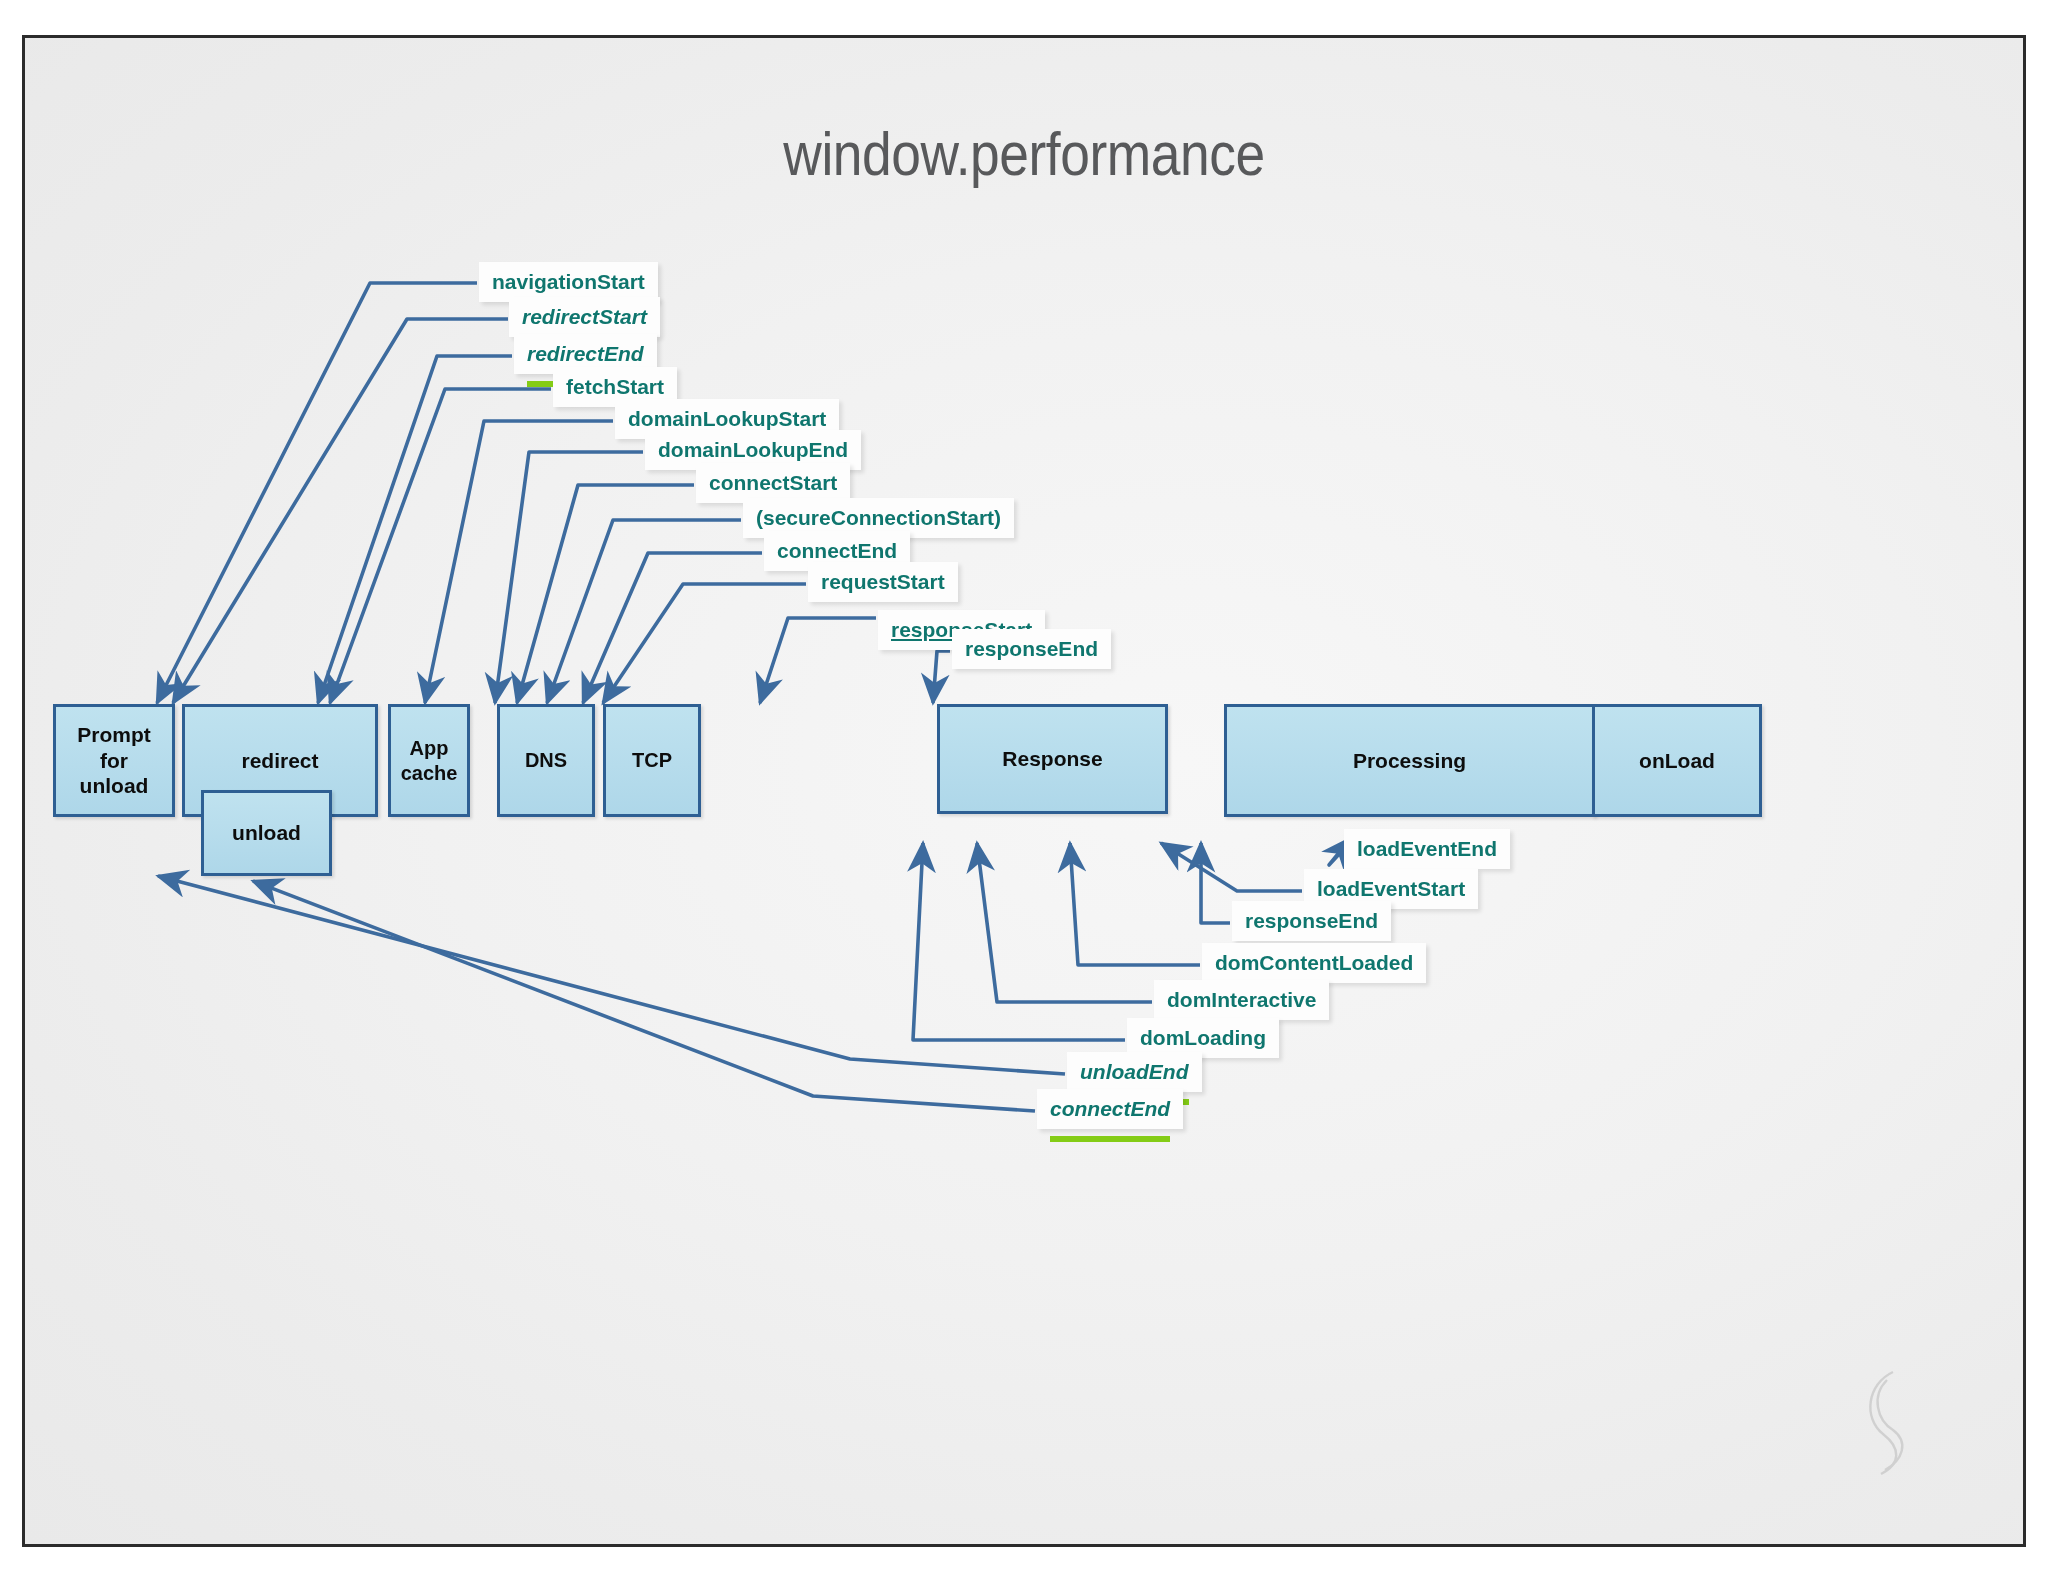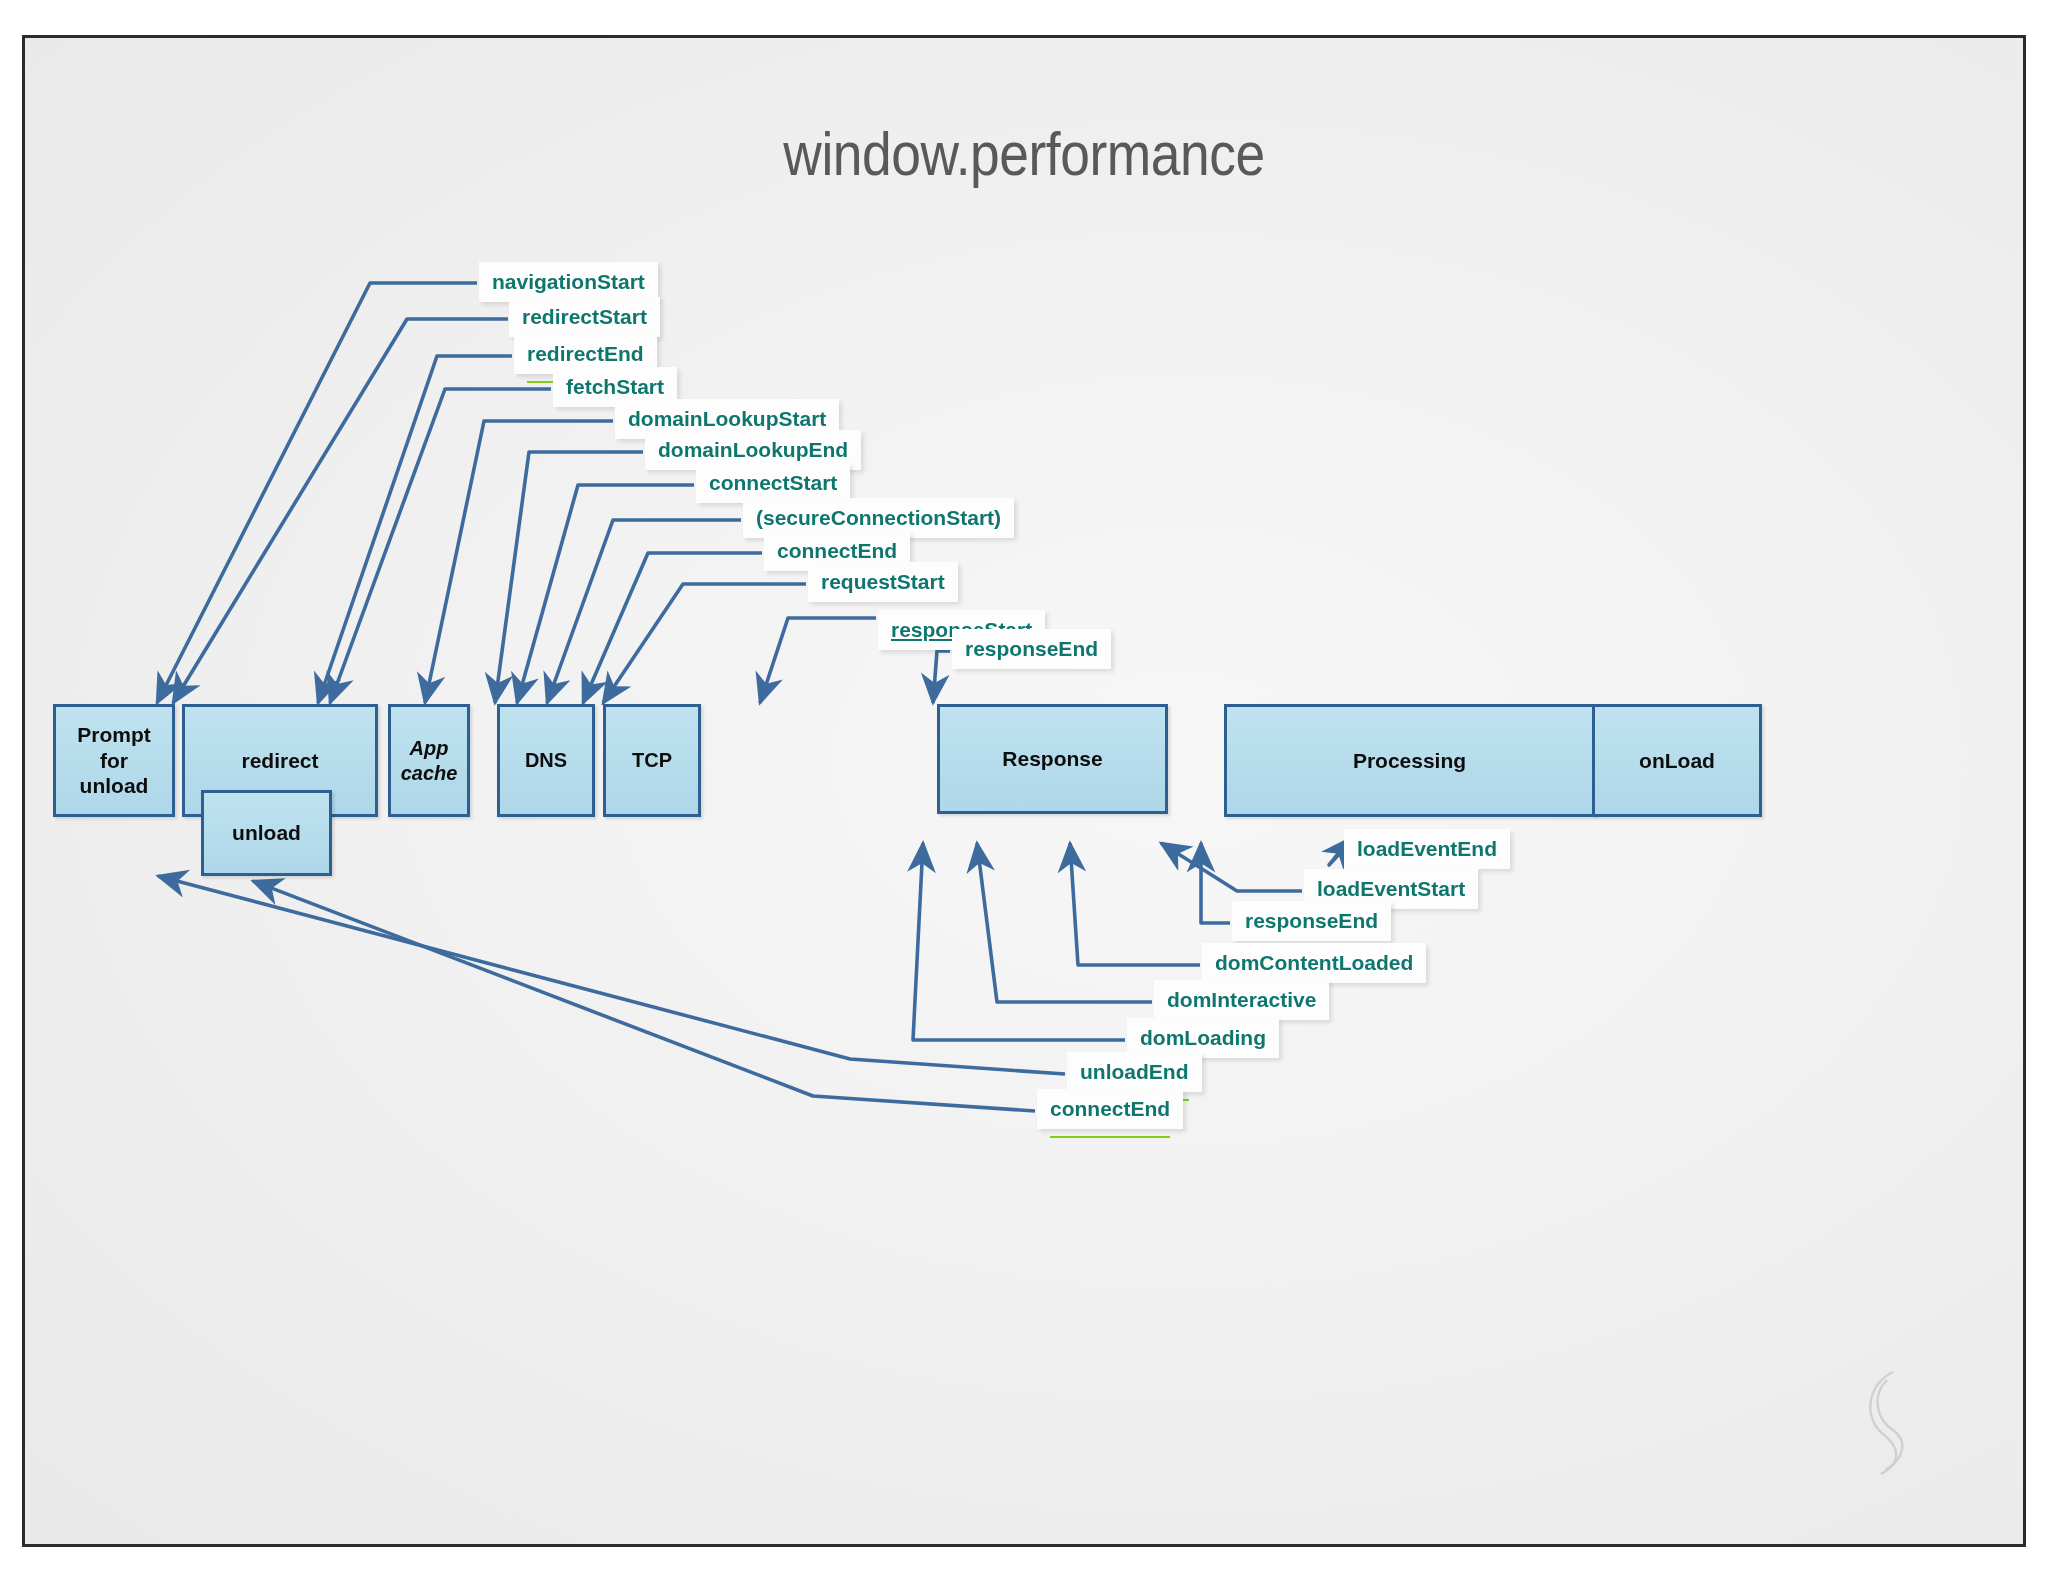--- a/index.html
+++ b/index.html
@@ -58,21 +58,21 @@
     box-sizing:border-box;
     background:#fdfdfd;
     color:#0f766e;
     font-weight:bold;
     font-size:21px;
     line-height:1;
     padding:9px 13px 10px 13px;
     white-space:nowrap;
     box-shadow:3px 3px 4px rgba(0,0,0,0.10);
   }
-  .lbl span.u{border-bottom:2px solid #84cc16;padding-bottom:16px;}
+  .lbl span.u{border-bottom:6px solid #84cc16;padding-bottom:16px;font-style:italic;}
 
   
   #watermark{
     position:absolute;right:96px;bottom:60px;
     width:90px;height:120px;opacity:.33;pointer-events:none;
   }
 </style>
 </head>
 <body>
 
@@ -120,21 +120,21 @@
   </div>
 
   <div class="phase" style="left:157px;top:666px;width:196px;height:113px;">
     <span style="white-space:pre-line">redirect</span>
   </div>
 
   <div class="phase" style="left:176px;top:752px;width:131px;height:86px;">
     <span style="white-space:pre-line">unload</span>
   </div>
 
-  <div class="phase small" style="left:363px;top:666px;width:82px;height:113px;font-style:italic;">
+  <div class="phase small" style="left:363px;top:666px;width:82px;height:113px;">
     <span style="white-space:pre-line">App
 cache</span>
   </div>
 
   <div class="phase small" style="left:472px;top:666px;width:98px;height:113px;">
     <span style="white-space:pre-line">DNS</span>
   </div>
 
   <div class="phase small" style="left:578px;top:666px;width:98px;height:113px;">
     <span style="white-space:pre-line">TCP</span>

